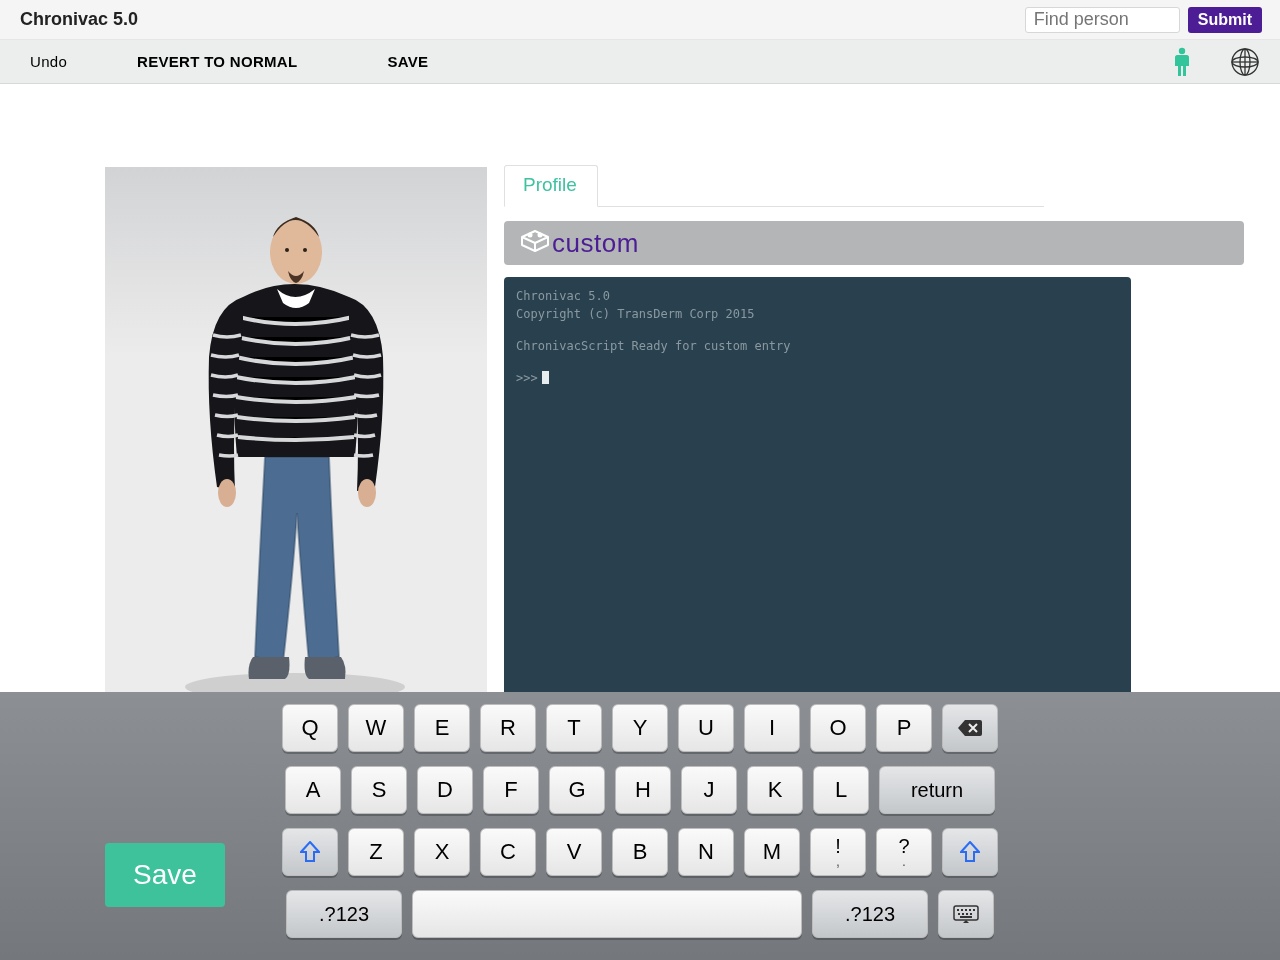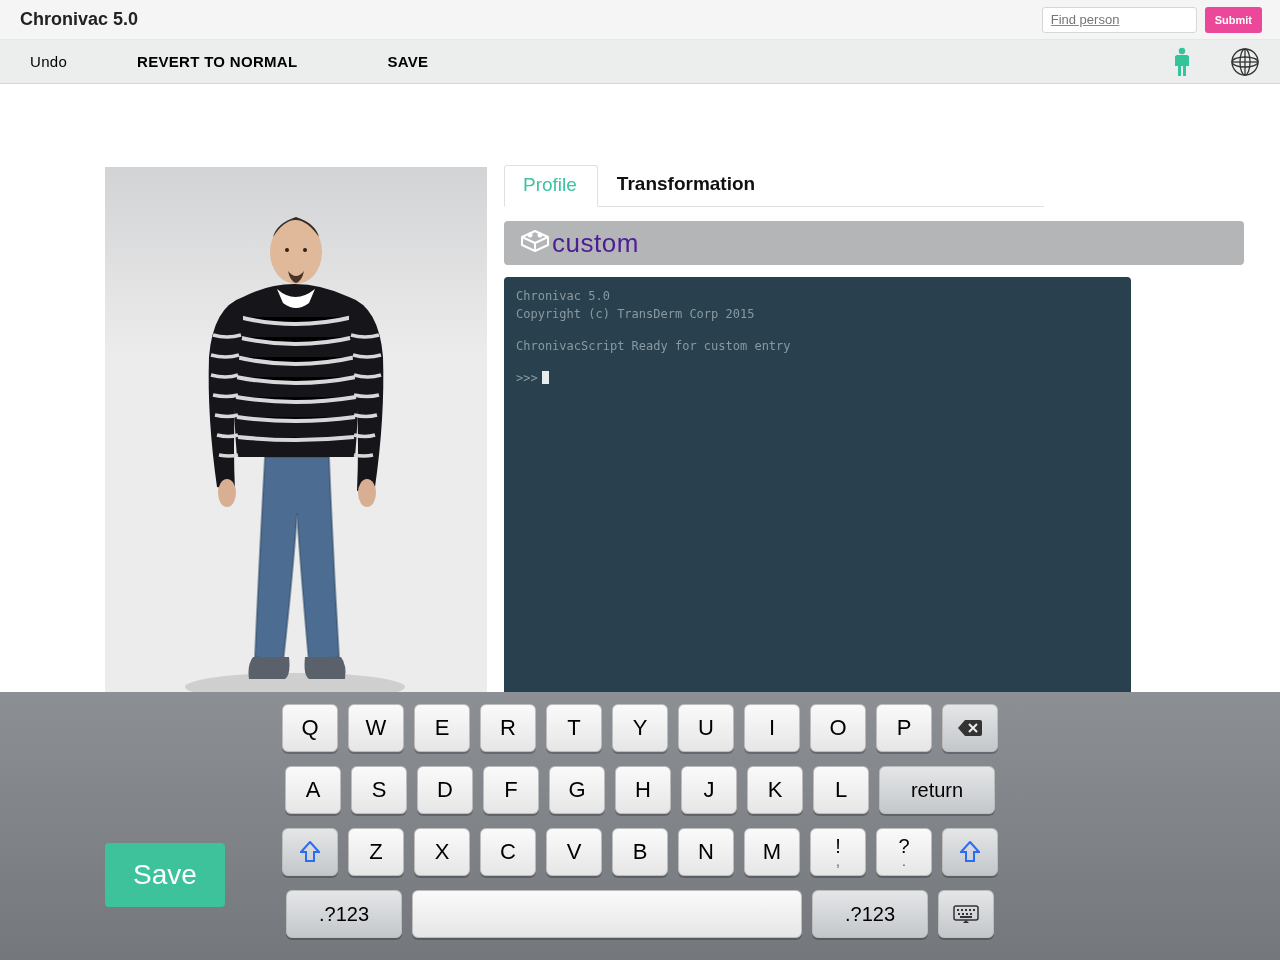--- a/index.html
+++ b/index.html
@@ -1,22 +1,22 @@
 <!DOCTYPE html>
 <html><head>
 <meta charset="utf-8">
 <style>
   * { box-sizing: border-box; margin: 0; padding: 0; }
   html, body { width: 1280px; height: 960px; font-family: "Segoe UI", "Helvetica Neue", Arial, sans-serif; background:#fff; overflow:hidden; }
   
   .topbar { display:flex; align-items:center; justify-content:space-between; height:40px; padding:0 18px 0 20px; background:#f5f5f5; border-bottom:1px solid #e6e6e6; }
   .app-title { font-size:18px; font-weight:700; color:#222; }
   .top-right { display:flex; align-items:center; gap:8px; }
-  .search-input { width:155px; height:26px; border:1px solid #d7d7d7; border-radius:3px; padding:0 8px; font-size:13px; color:#888; background:#fff;text-decoration:underline; }
-  .submit-btn { height:26px; padding:0 10px; border:none; border-radius:3px; background:#ec4899; color:#fff; font-size:11px; font-weight:600; }
+  .search-input { width:155px; height:26px; border:1px solid #d7d7d7; border-radius:3px; padding:0 8px; font-size:18px; color:#888; background:#fff; }
+  .submit-btn { height:26px; padding:0 10px; border:none; border-radius:3px; background:#4c1d95; color:#fff; font-size:16px; font-weight:600; }
   
   .menubar { display:flex; align-items:center; height:44px; padding:0 20px; background:#eceeee; border-bottom:1px solid #d8d8d8; color:#000; font-size:15px; font-weight:600; letter-spacing:0.3px; }
   .menubar .menu-item { margin-right:90px; cursor:pointer; }
   .menubar .menu-item.undo { font-weight:400; margin-right:70px; margin-left:10px; }
   .menubar .spacer { flex:1; }
   .menubar .icon-slot { margin-left:36px; display:flex; align-items:center; }
   
   .content { position:absolute; top:84px; left:0; right:0; bottom:0; }
   .photo { position:absolute; left:105px; top:83px; width:382px; height:540px; background:linear-gradient(to bottom,#d2d3d5 0%, #ececec 35%, #ececec 100%); overflow:hidden; }
   .right-pane { position:absolute; left:504px; top:83px; width:630px; }
@@ -135,21 +135,20 @@
         <circle cx="200" cy="83" r="2" fill="#2c2218"></circle>
 
       <path d="M148 490 l36 0 q2 18 -4 22 l-36 0 q-2-14 4-22 z" fill="#5a616a"></path>
       <path d="M200 490 l36 0 q6 8 4 22 l-36 0 q-6-4 -4-22 z" fill="#5a616a"></path>
     </svg>
   </div>
 
   <div class="right-pane">
     <div class="tabs">
       <div class="tab active">Profile</div>
-      <div class="tab inactive">Transformation</div>
     </div>
     <div class="section-header">
       <span>
         <svg width="34" height="30" viewBox="0 0 34 30">
             <g fill="none" stroke="#fff" stroke-width="2" stroke-linejoin="round">
               <path d="M4 12 l13-6 13 6 -13 6 z"></path>
               <path d="M4 12 v8 l13 6 13-6 v-8"></path>
               <path d="M17 18 v8"></path>
               <circle cx="12" cy="10" r="2.5" fill="#fff" stroke="none"></circle>
               <circle cx="22" cy="10" r="2.5" fill="#fff" stroke="none"></circle>

